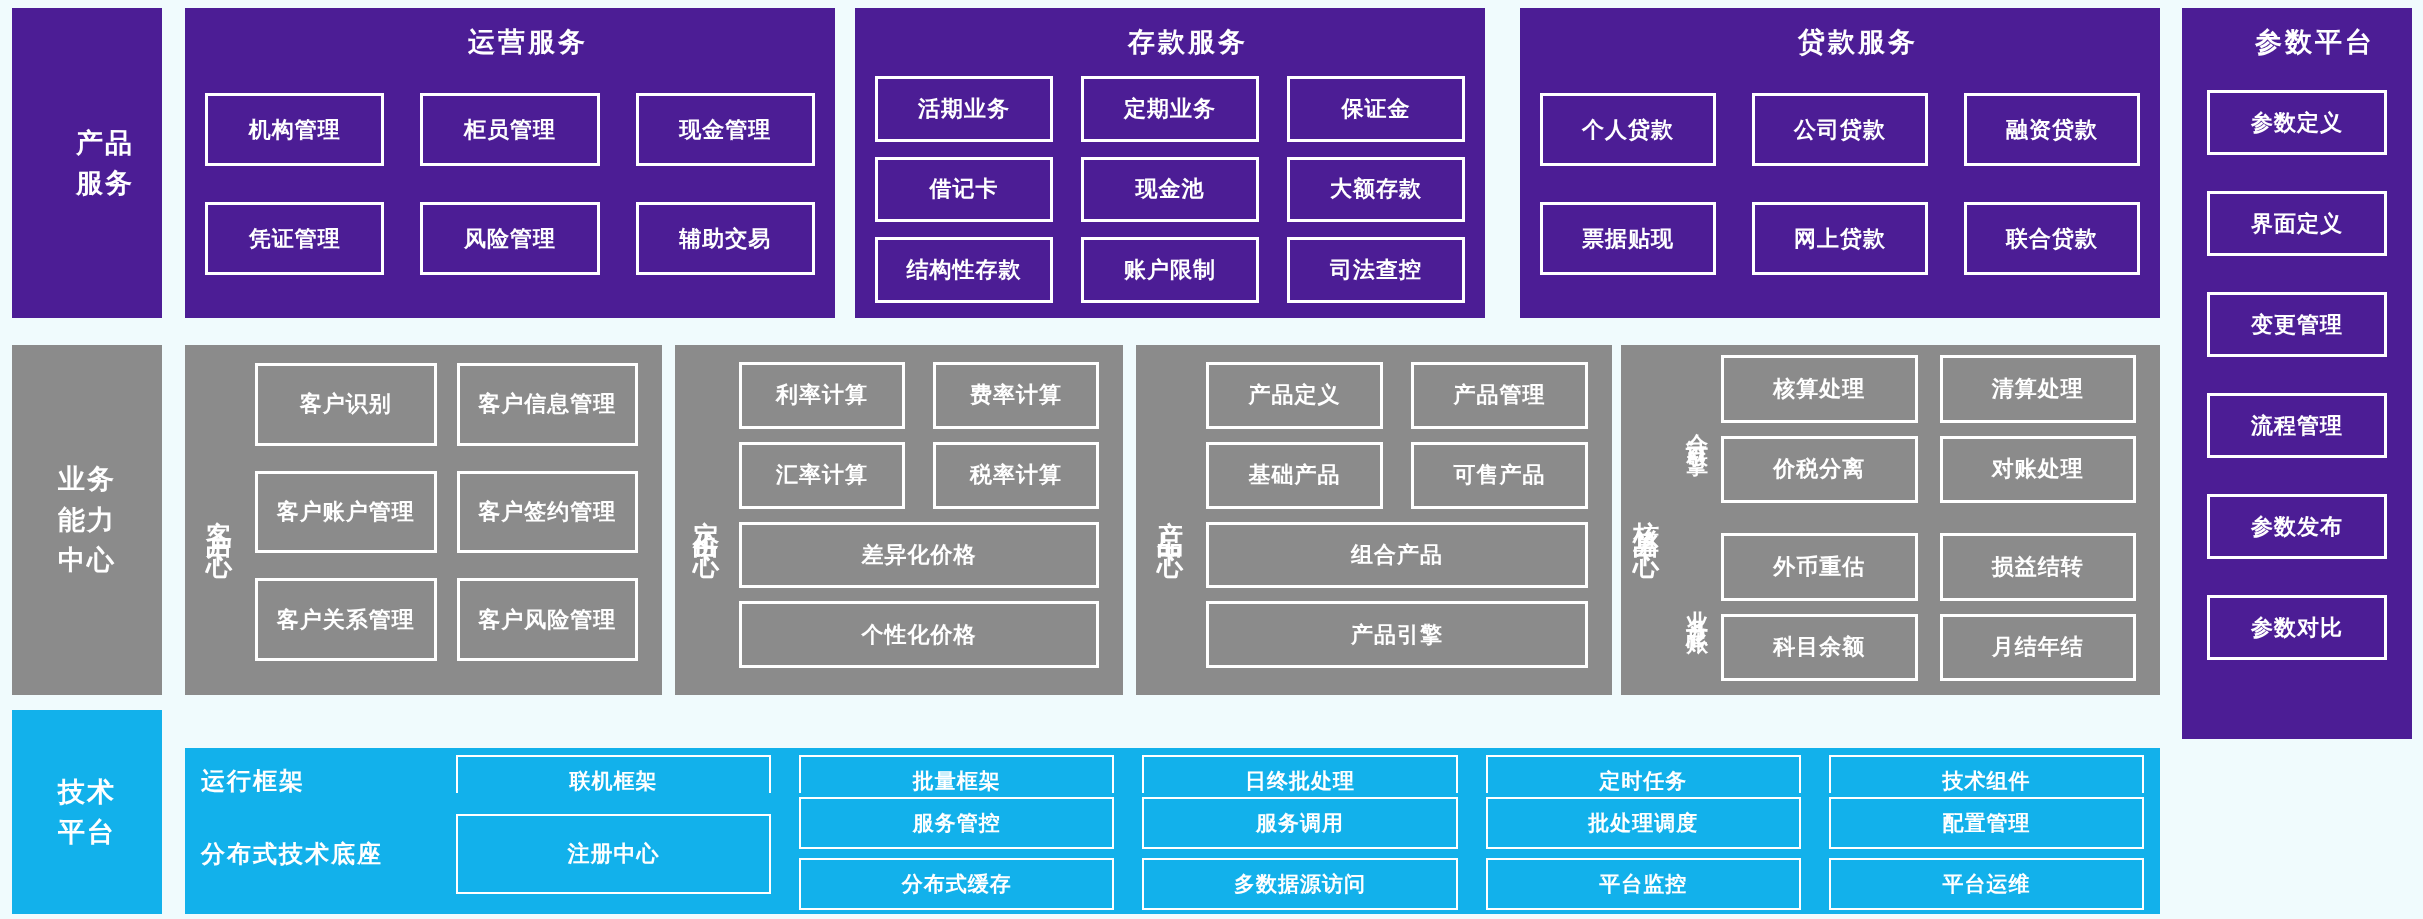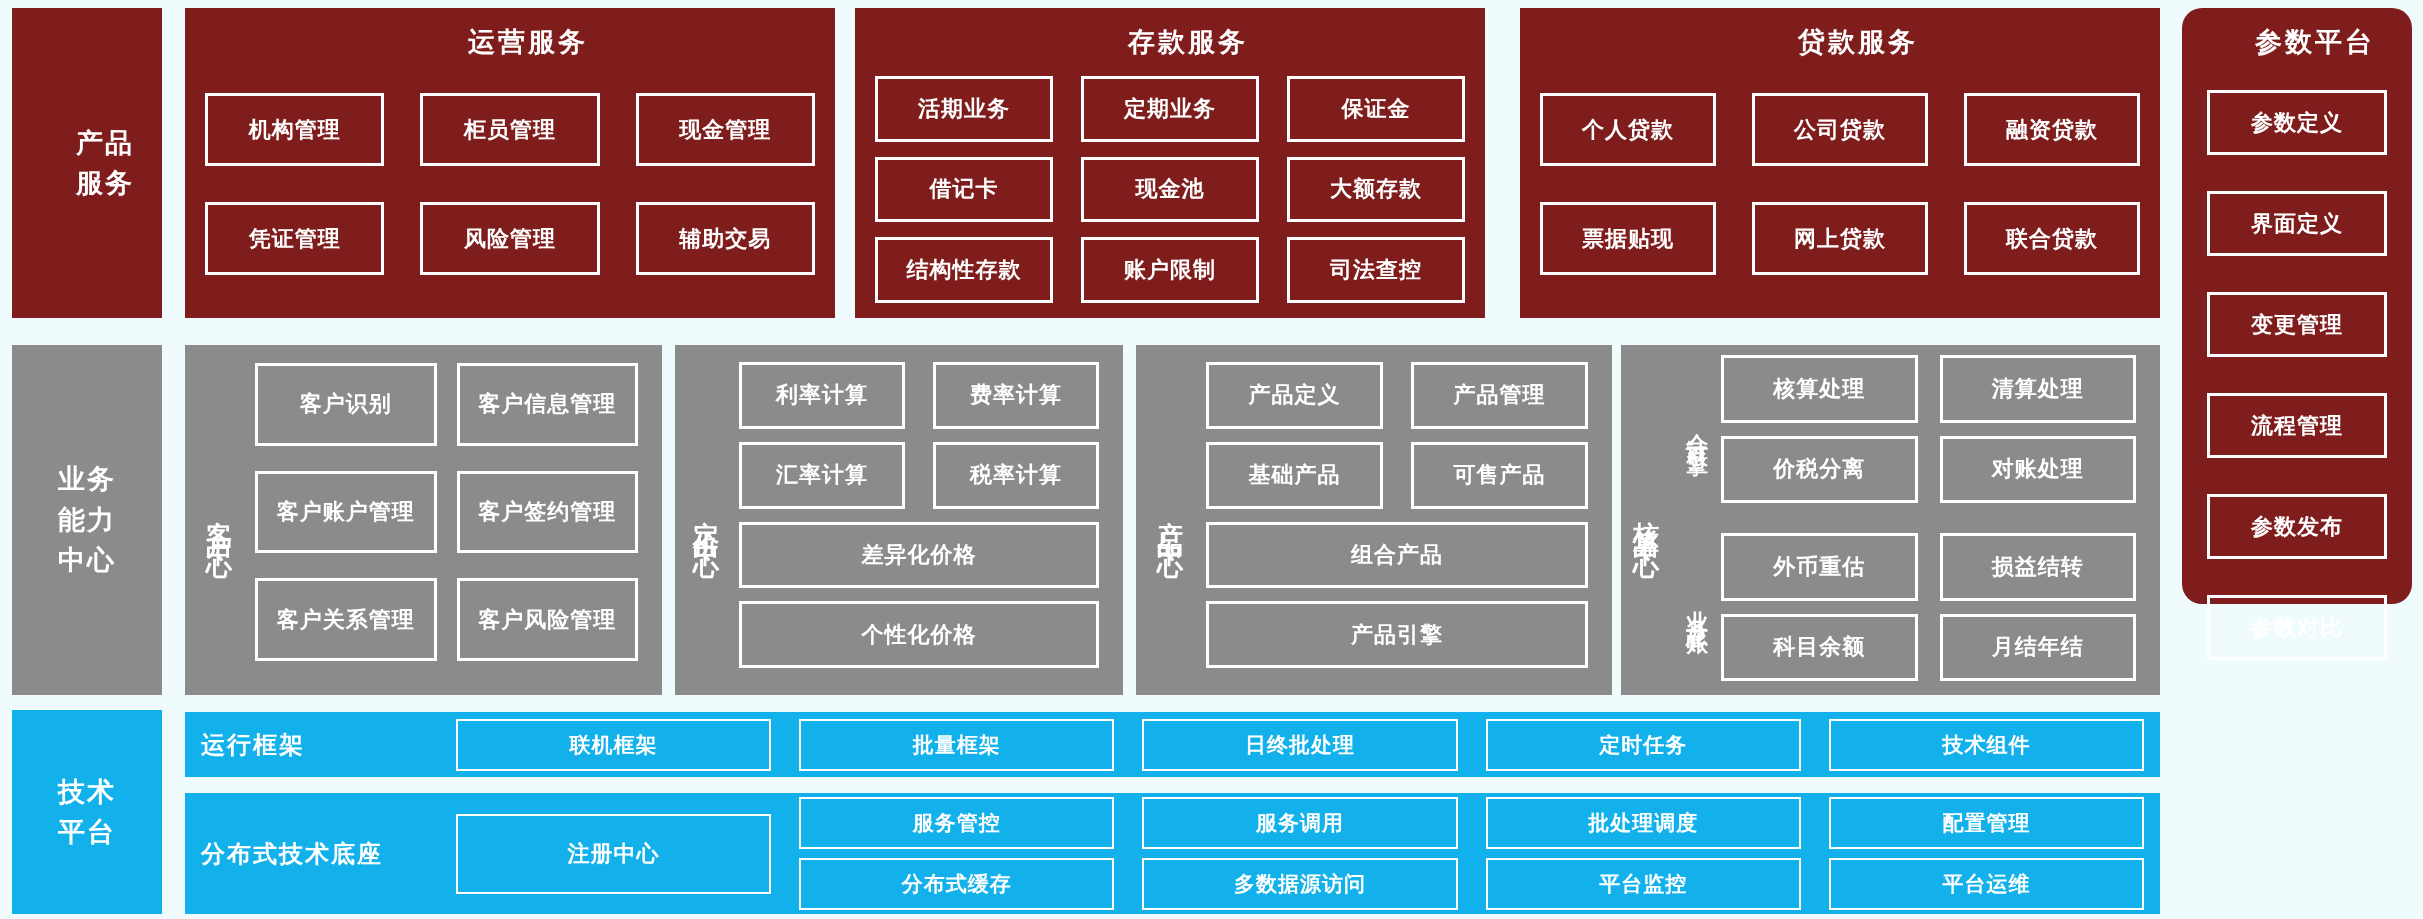--- a/index.html
+++ b/index.html
@@ -6,21 +6,21 @@
   .page{
     position:relative;
     width:2423px;height:919px;
     background:#F0FBFD;
     font-family:"Liberation Sans","DejaVu Sans",sans-serif;
     font-weight:bold;
     color:#FFFFFF;
     overflow:hidden;
   }
   .panel{position:absolute;box-sizing:border-box;}
-  .teal{background:#7f1d1d;padding-left:36px;}
+  .teal{background:#4c1d95;padding-left:36px;}
   .gray{background:#8B8B8B;}
   .blue{background:#12B1EB;}
 
   
   .sidebar{
     display:flex;align-items:center;justify-content:center;
     text-align:center;font-size:27px;line-height:1.5;
     white-space:pre-line;letter-spacing:2px;
   }
 
@@ -127,21 +127,21 @@
     <div class="grid g-23">
       <div class="box">个人贷款</div>
       <div class="box">公司贷款</div>
       <div class="box">融资贷款</div>
       <div class="box">票据贴现</div>
       <div class="box">网上贷款</div>
       <div class="box">联合贷款</div>
     </div>
   </div>
 
-  <div class="panel teal" style="left:2182px;top:8px;width:230px;height:596px;border-radius:20px;">
+  <div class="panel teal" style="left:2182px;top:8px;width:230px;height:731px;">
     <div class="top-title">参数平台</div>
     <div class="param-list">
       <div class="box">参数定义</div>
       <div class="box">界面定义</div>
       <div class="box">变更管理</div>
       <div class="box">流程管理</div>
       <div class="box">参数发布</div>
       <div class="box">参数对比</div>
     </div>
   </div>
@@ -199,21 +199,21 @@
         <div class="acc-grid">
           <div class="box">外币重估</div>
           <div class="box">损益结转</div>
           <div class="box">科目余额</div>
           <div class="box">月结年结</div>
         </div>
       </div>
     </div>
   </div>
 
-  <div class="panel blue hrow" style="left:185px;top:712px;width:1975px;height:65px;">
+  <div class="panel blue hrow" style="left:185px;top:748px;width:1975px;height:65px;">
     <div class="row-label">运行框架</div>
     <div class="rt-boxes">
       <div class="box-sm">联机框架</div>
       <div class="box-sm">批量框架</div>
       <div class="box-sm">日终批处理</div>
       <div class="box-sm">定时任务</div>
       <div class="box-sm">技术组件</div>
     </div>
   </div>
 

